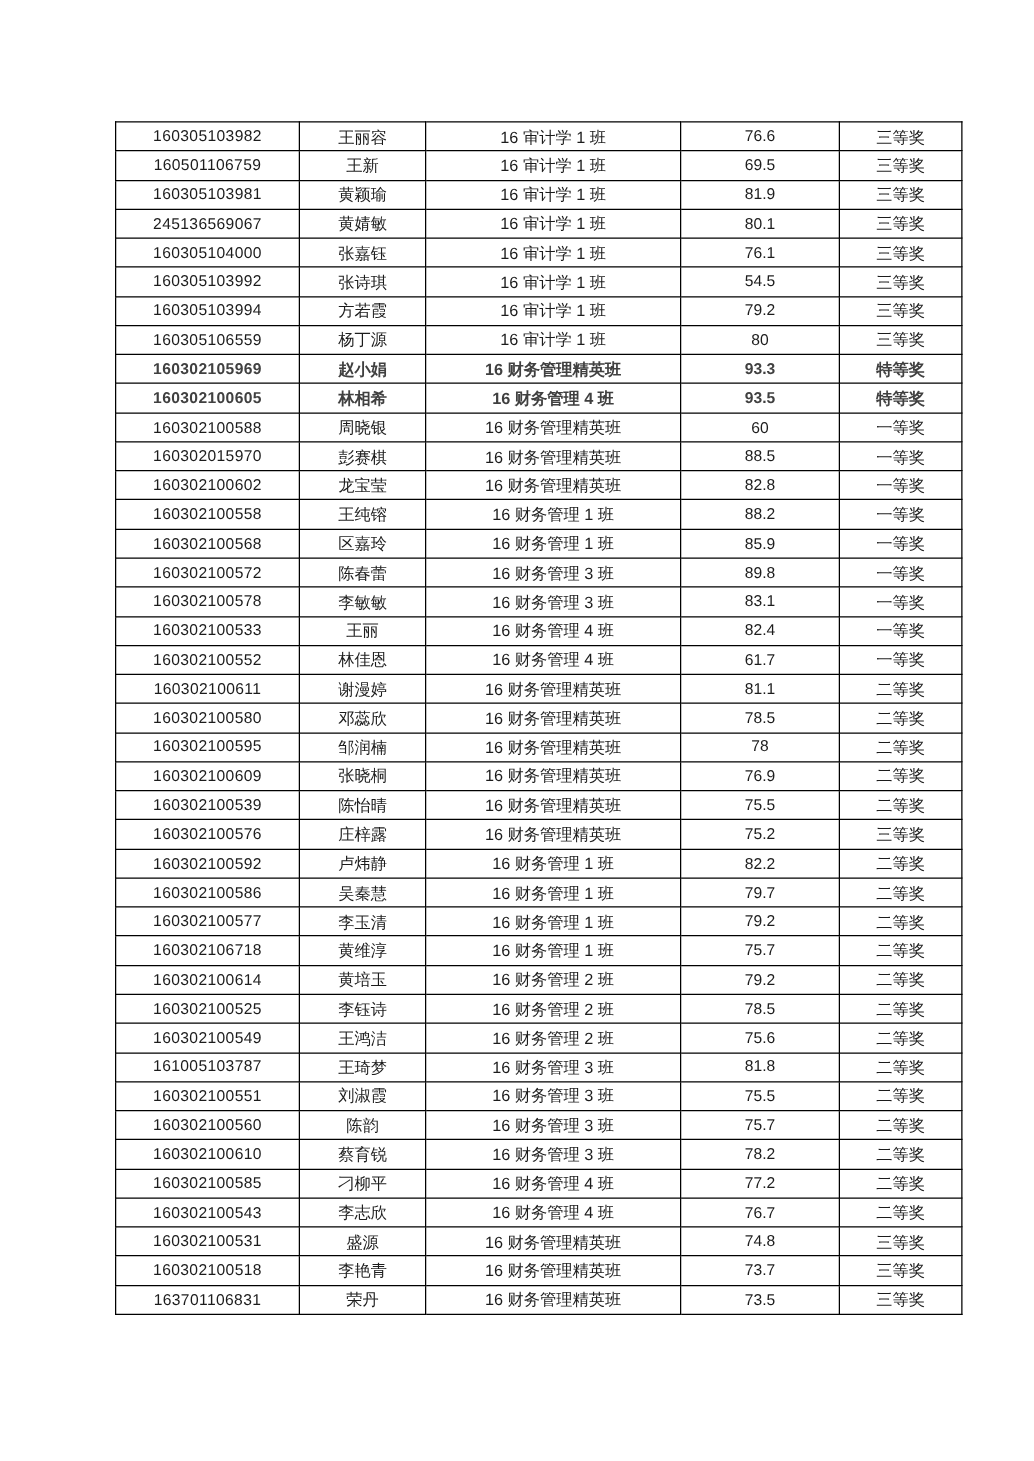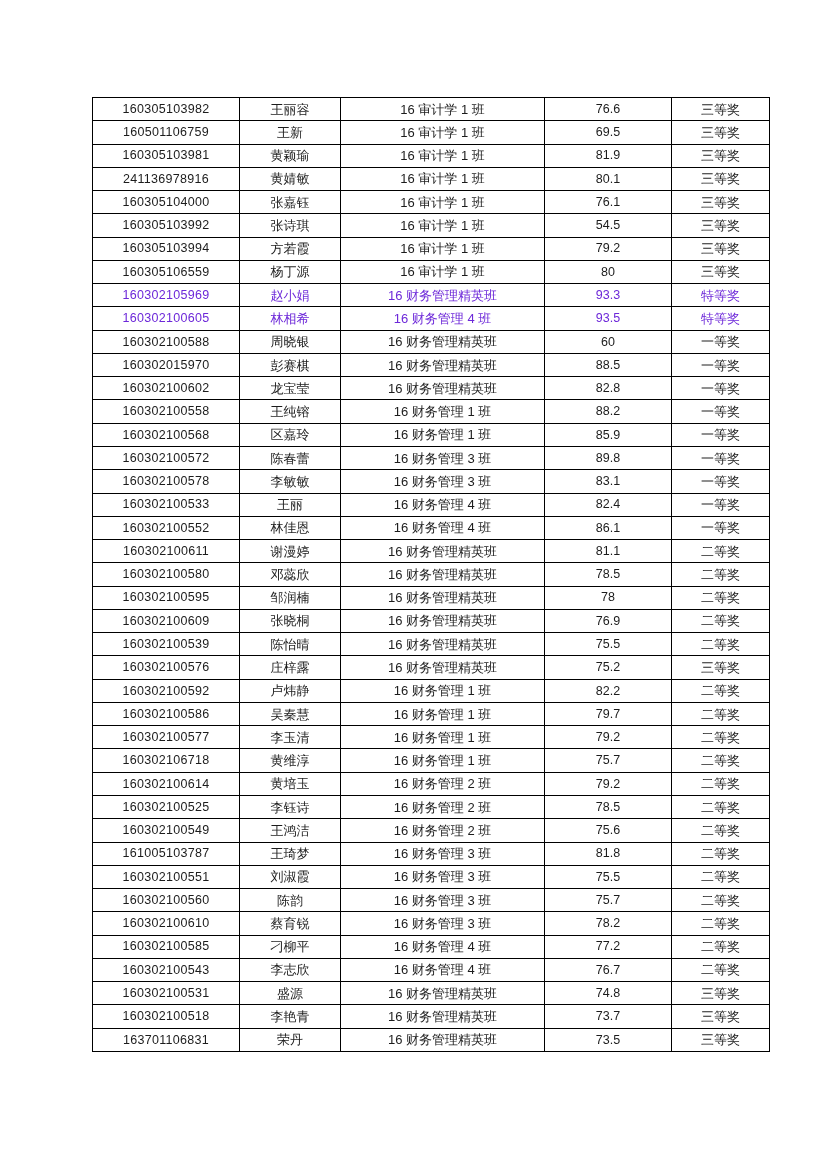--- a/index.html
+++ b/index.html
@@ -30,21 +30,21 @@
     vertical-align: middle;
     font-size: 13px;
     line-height: 1;
     color: #1c1c1c;
     padding: 0 2px;
     white-space: nowrap;
     overflow: hidden;
   }
   table.results td.c-id { letter-spacing: 0.3px; font-size: 12.5px; }
   table.results td.c-score { font-size: 12.5px; text-align: center; }
-  table.results tr.bold td { font-weight: normal; color: #6d28d9; margin-left: 25px; }
+  table.results tr.bold td { font-weight: bold; color: #404040; margin-left: 25px; }
   col.col-id    { width: 147px; }
   col.col-name  { width: 101px; }
   col.col-class { width: 204px; }
   col.col-score { width: 127px; }
   col.col-award { width: 98px; }
 </style>
 </head>
 <body>
 
 <div class="page">
@@ -73,21 +73,21 @@
             <td class="c-award">三等奖</td>
           </tr>
           <tr>
             <td class="c-id">160305103981</td>
             <td class="c-name">黄颖瑜</td>
             <td class="c-class">16 审计学 1 班</td>
             <td class="c-score">81.9</td>
             <td class="c-award">三等奖</td>
           </tr>
           <tr>
-            <td class="c-id">241136978916</td>
+            <td class="c-id">245136569067</td>
             <td class="c-name">黄婧敏</td>
             <td class="c-class">16 审计学 1 班</td>
             <td class="c-score">80.1</td>
             <td class="c-award">三等奖</td>
           </tr>
           <tr>
             <td class="c-id">160305104000</td>
             <td class="c-name">张嘉钰</td>
             <td class="c-class">16 审计学 1 班</td>
             <td class="c-score">76.1</td>
@@ -181,21 +181,21 @@
             <td class="c-id">160302100533</td>
             <td class="c-name">王丽</td>
             <td class="c-class">16 财务管理 4 班</td>
             <td class="c-score">82.4</td>
             <td class="c-award">一等奖</td>
           </tr>
           <tr>
             <td class="c-id">160302100552</td>
             <td class="c-name">林佳恩</td>
             <td class="c-class">16 财务管理 4 班</td>
-            <td class="c-score">86.1</td>
+            <td class="c-score">61.7</td>
             <td class="c-award">一等奖</td>
           </tr>
           <tr>
             <td class="c-id">160302100611</td>
             <td class="c-name">谢漫婷</td>
             <td class="c-class">16 财务管理精英班</td>
             <td class="c-score">81.1</td>
             <td class="c-award">二等奖</td>
           </tr>
           <tr>

